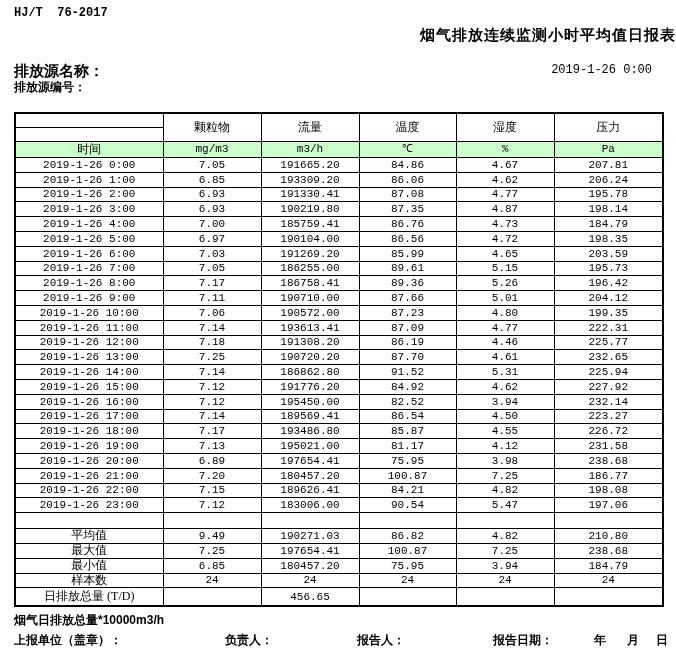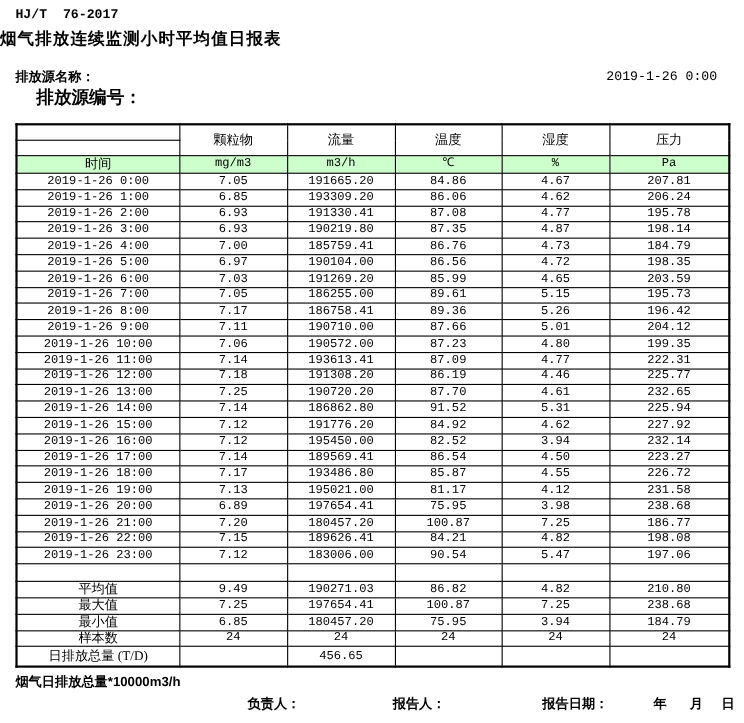--- a/index.html
+++ b/index.html
@@ -8,24 +8,24 @@
     font-family:"Liberation Sans",sans-serif;color:#000;
     -webkit-font-smoothing:none;
   }
   .std-no{
     position:absolute;left:14px;top:6px;
     font-weight:bold;font-size:12px;white-space:pre;
     font-family:"Liberation Mono","DejaVu Sans Mono",monospace;
   }
   .title{
     position:absolute;left:0;top:26px;width:100%;
-    text-align:left;font-weight:bold;font-size:15px;letter-spacing:1px;
-  }
-  .meta-name{position:absolute;left:14px;top:62px;font-weight:bold;font-size:12px;}
-  .meta-code{position:absolute;left:14px;top:79px;font-weight:bold;font-size:16px;margin-left:19px;}
+    text-align:right;font-weight:bold;font-size:15px;letter-spacing:1px;
+  }
+  .meta-name{position:absolute;left:14px;top:62px;font-weight:bold;font-size:15px;}
+  .meta-code{position:absolute;left:14px;top:79px;font-weight:bold;font-size:12px;}
   .meta-date{
     position:absolute;right:24px;top:63px;font-size:12px;
     font-family:"Liberation Mono","DejaVu Sans Mono",monospace;
   }
   table.report{
     position:absolute;left:14px;top:112px;width:648px;
     border-collapse:collapse;table-layout:fixed;
     border:2px solid #000;
   }
   table.report th,table.report td{
@@ -350,19 +350,20 @@
         <td>456.65</td>
         <td></td>
         <td></td>
         <td></td>
       </tr>
     </tbody>
 </table>
 
 <div class="foot-note">烟气日排放总量*10000m3/h</div>
 <div class="foot-line">
+  <span class="fl-unit">上报单位（盖章）：</span>
   <span class="fl-resp">负责人：</span>
   <span class="fl-rept">报告人：</span>
   <span class="fl-date">报告日期：</span>
   <span class="fl-year">年</span>
   <span class="fl-month">月</span>
   <span class="fl-day">日</span>
 </div>
 
 </body></html>

